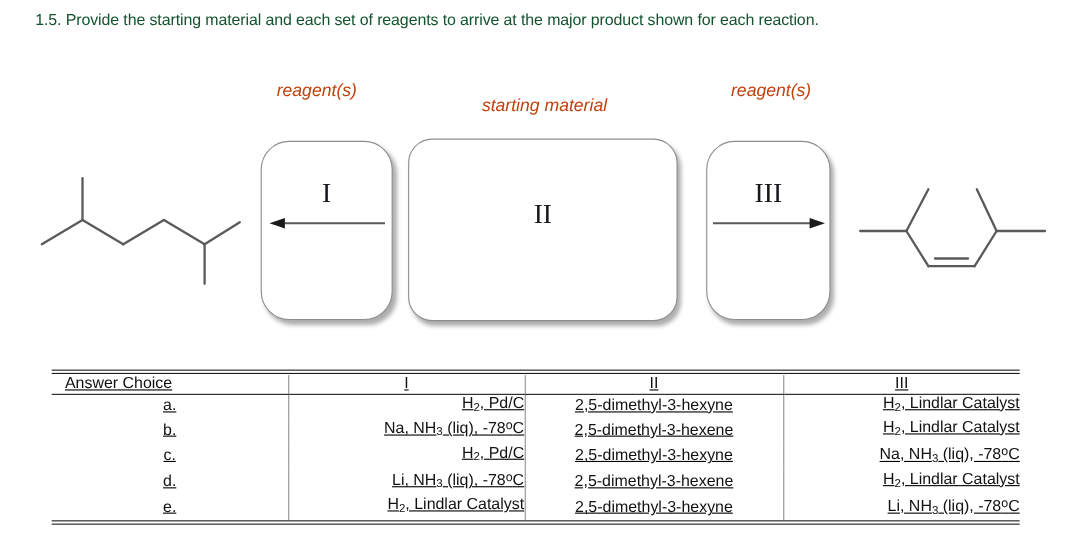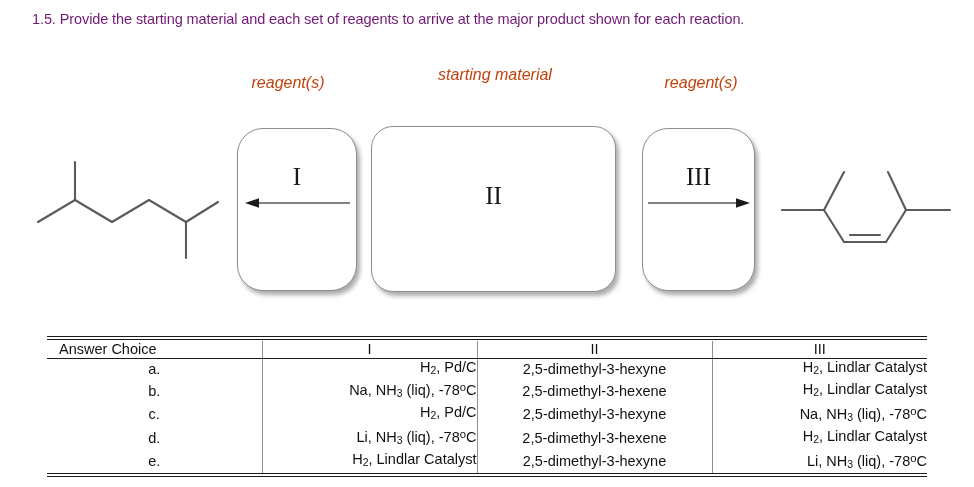--- a/index.html
+++ b/index.html
@@ -17,34 +17,34 @@
   }
 
   
   #question-prompt {
     position: absolute;
     left: 32px;
     top: 11px;
     font-size: 14.5px;
     letter-spacing: -0.1px;
     white-space: nowrap;
-    color: #701a75;
+    color: #14532d;
   }
 
   
   .scheme-label {
     position: absolute;
     font-style: italic;
     font-size: 16px;
     color: #c2410c;
     white-space: nowrap;
     text-align: center;
   }
   #label-reagents-1 { left: 223px; top: 74px; width: 130px; }
-  #label-starting-material { left: 405px; top: 66px; width: 180px; }
+  #label-starting-material { left: 405px; top: 88px; width: 180px; }
   #label-reagents-2 { left: 636px; top: 74px; width: 130px; }
 
   
   .rxn-box {
     position: absolute;
     background: #ffffff;
     border: 1.6px solid #8d8d8d;
     border-radius: 26px;
     box-shadow: 3px 4px 4px rgba(60,60,60,0.42);
     box-sizing: border-box;
@@ -75,20 +75,21 @@
   .molecule { position: absolute; }
   #molecule-reactant { left: 18px; top: 150px; }
   #molecule-product  { left: 778px; top: 160px; }
 
   
   #answer-table {
     position: absolute;
     left: 47px;
     top: 336px;
     width: 880px;
+    text-decoration: underline;
   }
   #answer-table table {
     width: 100%;
     border-collapse: collapse;
     font-size: 14.5px;
     color: #111111;
   }
   #answer-table th, #answer-table td {
     padding: 0;
     font-weight: normal;

